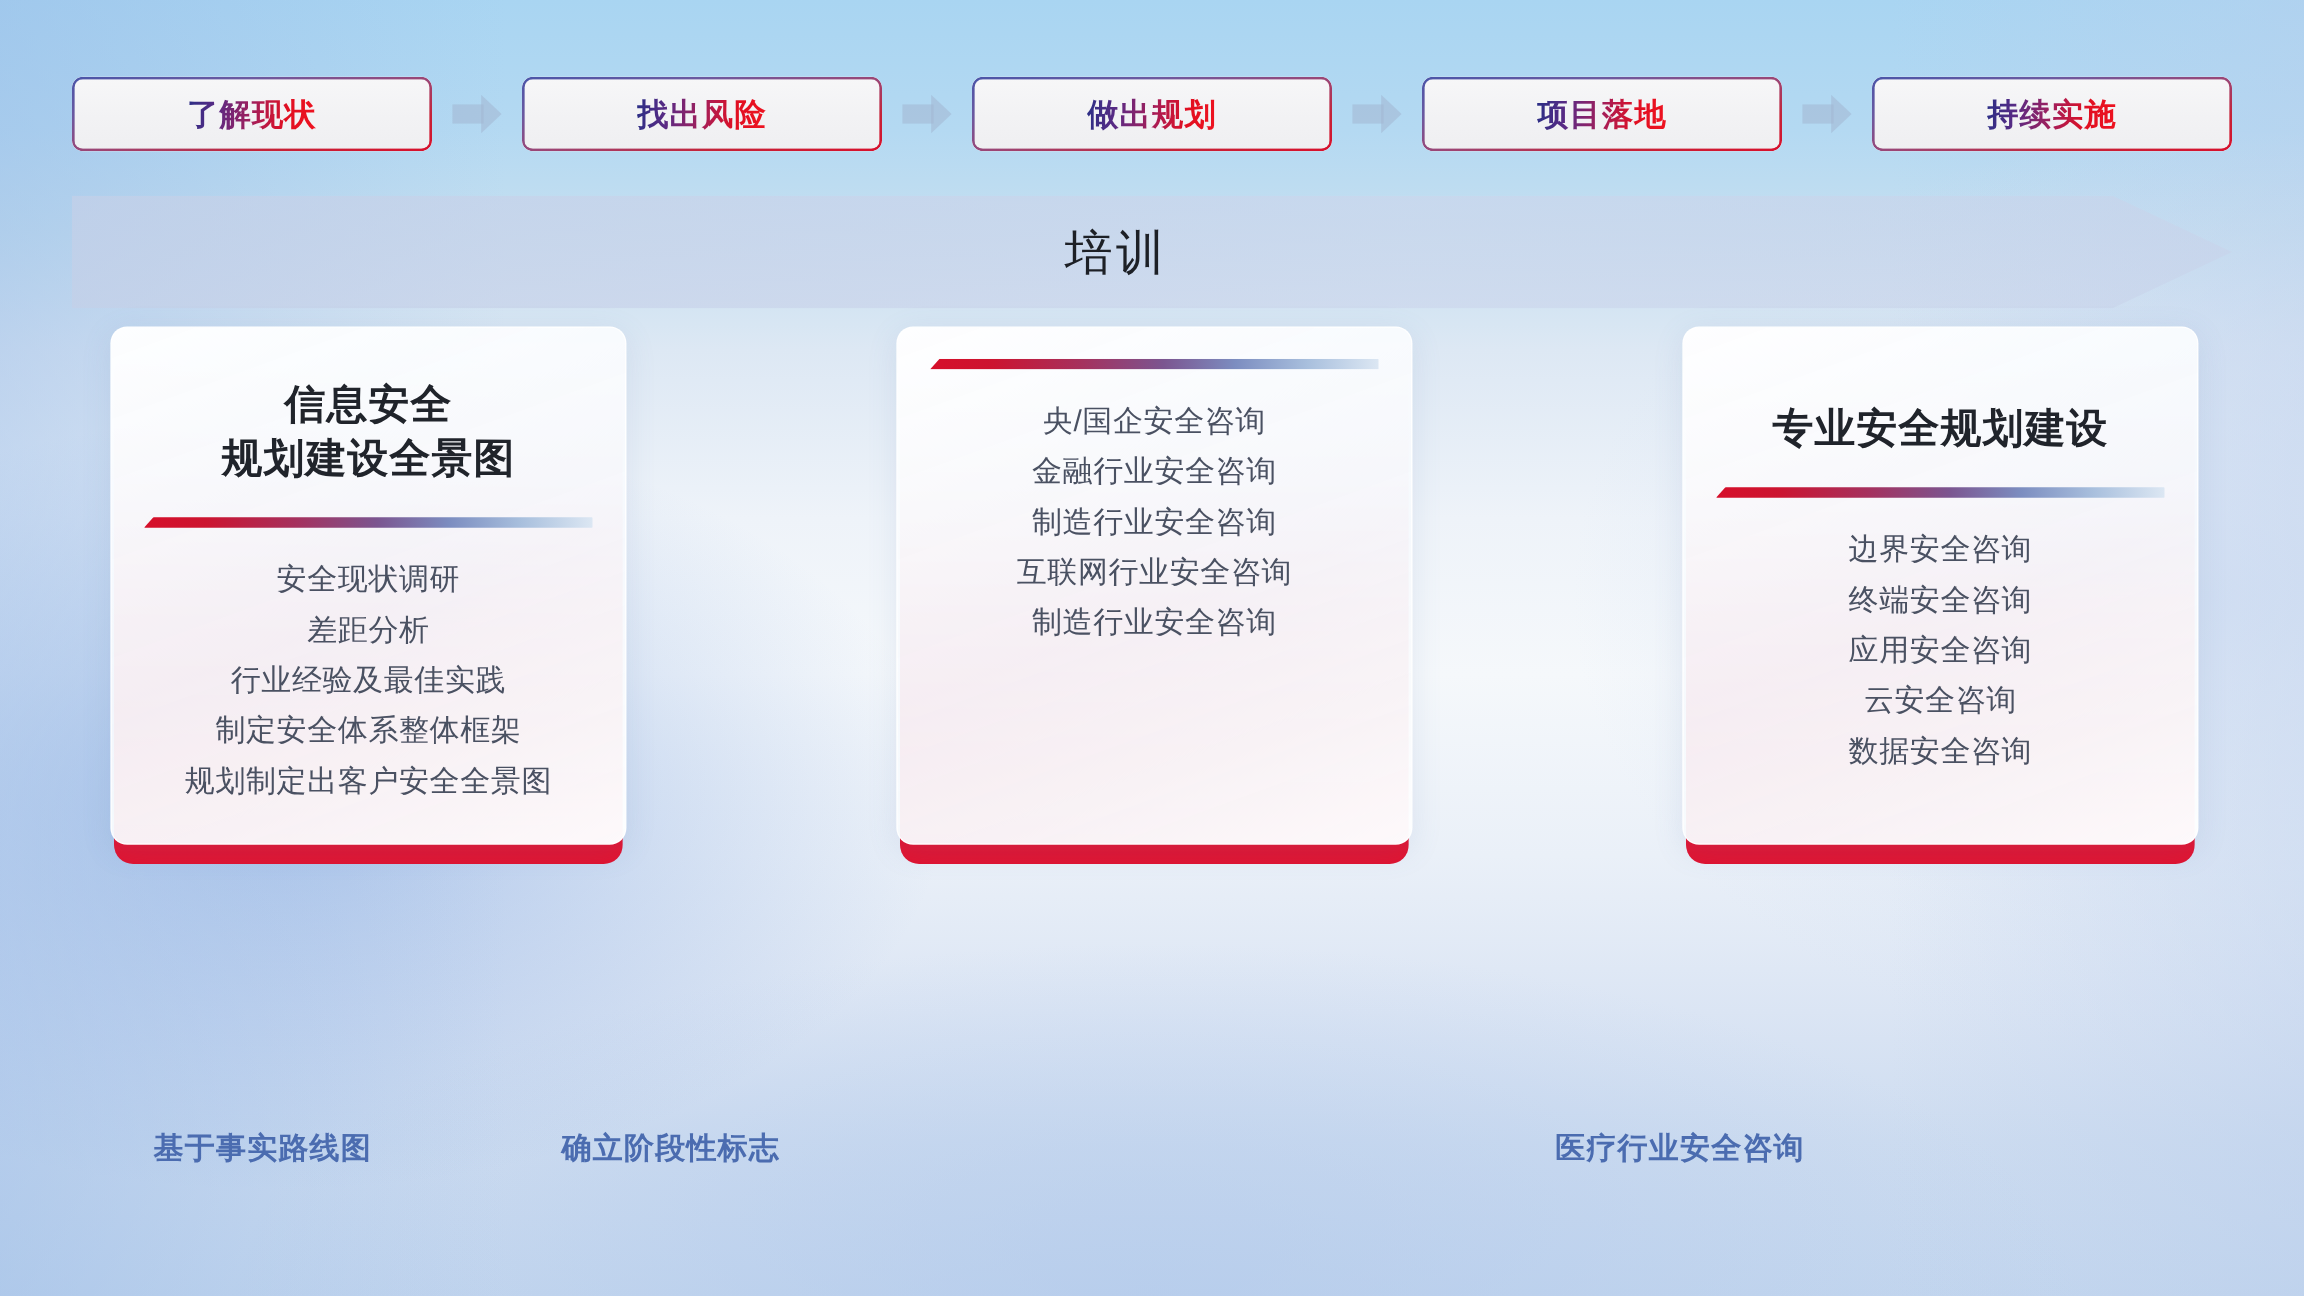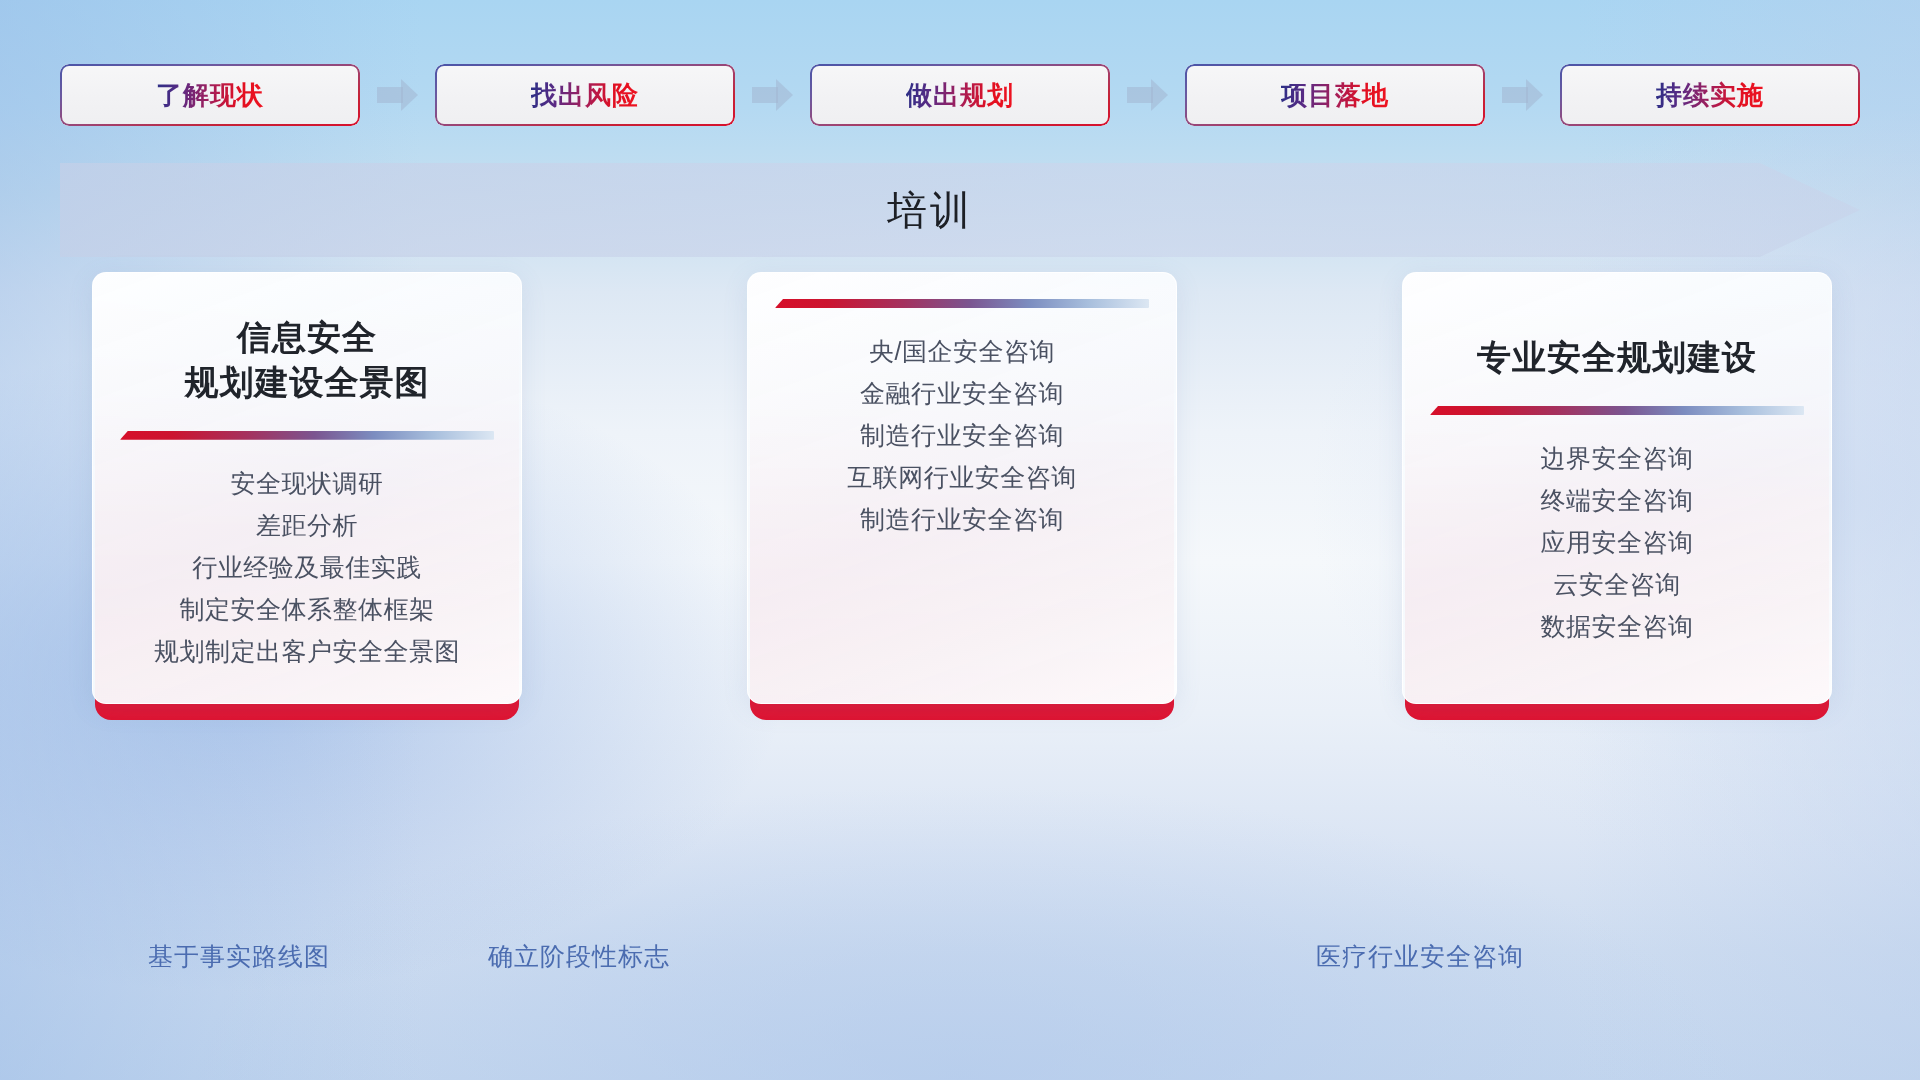--- a/index.html
+++ b/index.html
@@ -255,25 +255,24 @@
     top: 940px;
     left: 0;
     width: 1920px;
     height: 44px;
     z-index: 6;
   }
   .caption {
     position: absolute;
     top: 0;
     font-size: 25px;
-    font-weight: 400;
+    font-weight: 700;
     color: #4b6cb0;
     letter-spacing: 1px;
     white-space: nowrap;
-    margin-left: 20px;
   }
 </style>
 </head>
 <body>
 
 <div id="stage">
 
   <div class="steps">
 
     <div class="step-pill">

